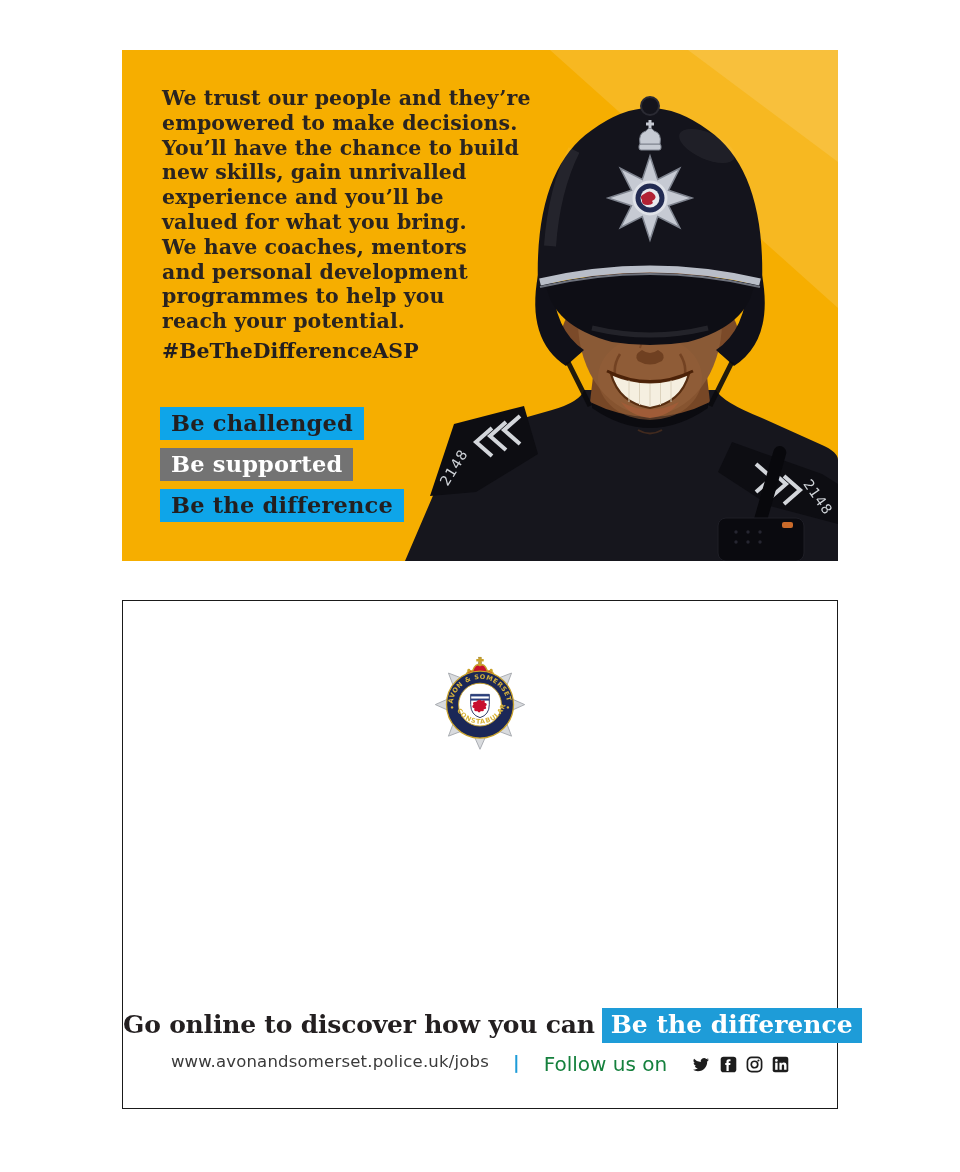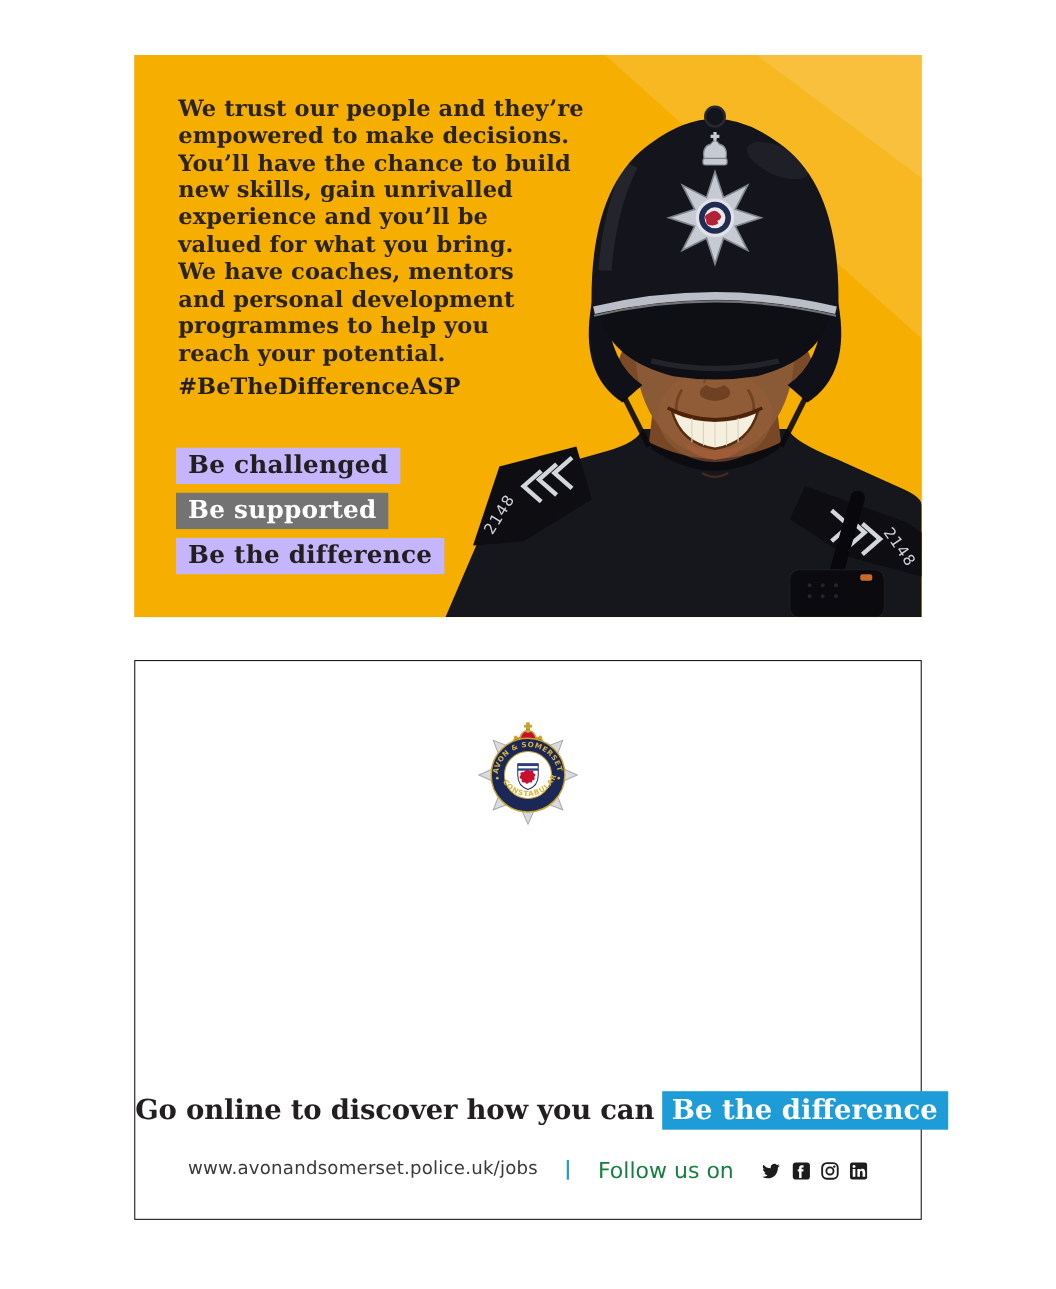--- a/index.html
+++ b/index.html
@@ -10,28 +10,28 @@
   .card-front{position:absolute;left:122px;top:50px;width:716px;height:511px;
               background:#F6AE00;overflow:hidden;}
   .officer-svg{position:absolute;left:0;top:0;width:716px;height:511px;display:block;}
   .front-copy{position:absolute;left:40px;top:36px;z-index:2;}
   .body-text{white-space:pre-line;font-size:20.5px;line-height:24.8px;font-weight:700;
              color:#2a2420;letter-spacing:.1px;}
   .hashtag{margin-top:5px;font-size:20.5px;font-weight:700;color:#231F20;}
   .banners{position:absolute;left:38px;top:357px;z-index:2;}
   .banner{display:table;margin-bottom:8px;padding:3px 11px 4px 11px;
           font-size:22.5px;font-weight:700;letter-spacing:.2px;}
-  .banner.white{background:#c4b5fd;color:#231F20;}
+  .banner.white{background:#0ea5e9;color:#231F20;}
   .banner.blue{background:#737373;color:#ffffff;}
 
   
   .card-back{position:absolute;left:122px;top:600px;width:716px;height:509px;
              background:#ffffff;border:1px solid #1a1a1a;box-sizing:border-box;}
   .crest-wrap{position:absolute;left:0;right:0;top:31px;text-align:center;}
-  .cta-row{position:absolute;left:0;right:0;top:391px;text-align:center;white-space:nowrap;}
+  .cta-row{position:absolute;left:0;right:0;top:407px;text-align:center;white-space:nowrap;}
   .cta-prefix{font-size:25px;font-weight:700;color:#231F20;letter-spacing:-.2px;}
   .cta-highlight{display:inline-block;margin-left:7px;padding:2px 9px 4px 9px;
                  background:#1E9CD8;color:#ffffff;font-size:25px;font-weight:700;}
   .link-row{position:absolute;left:0;right:0;top:451px;display:flex;
             justify-content:center;gap:24px;font-family:"DejaVu Sans",sans-serif;}
   .website{font-size:16.5px;color:#3a3a3a;letter-spacing:.2px;}
   .sep{color:#1E9CD8;font-size:18px;font-weight:700;}
   .follow{font-size:20px;color:#15803d;}
   .social{display:flex;align-items:center;gap:9px;}
   .social svg{display:block;}

